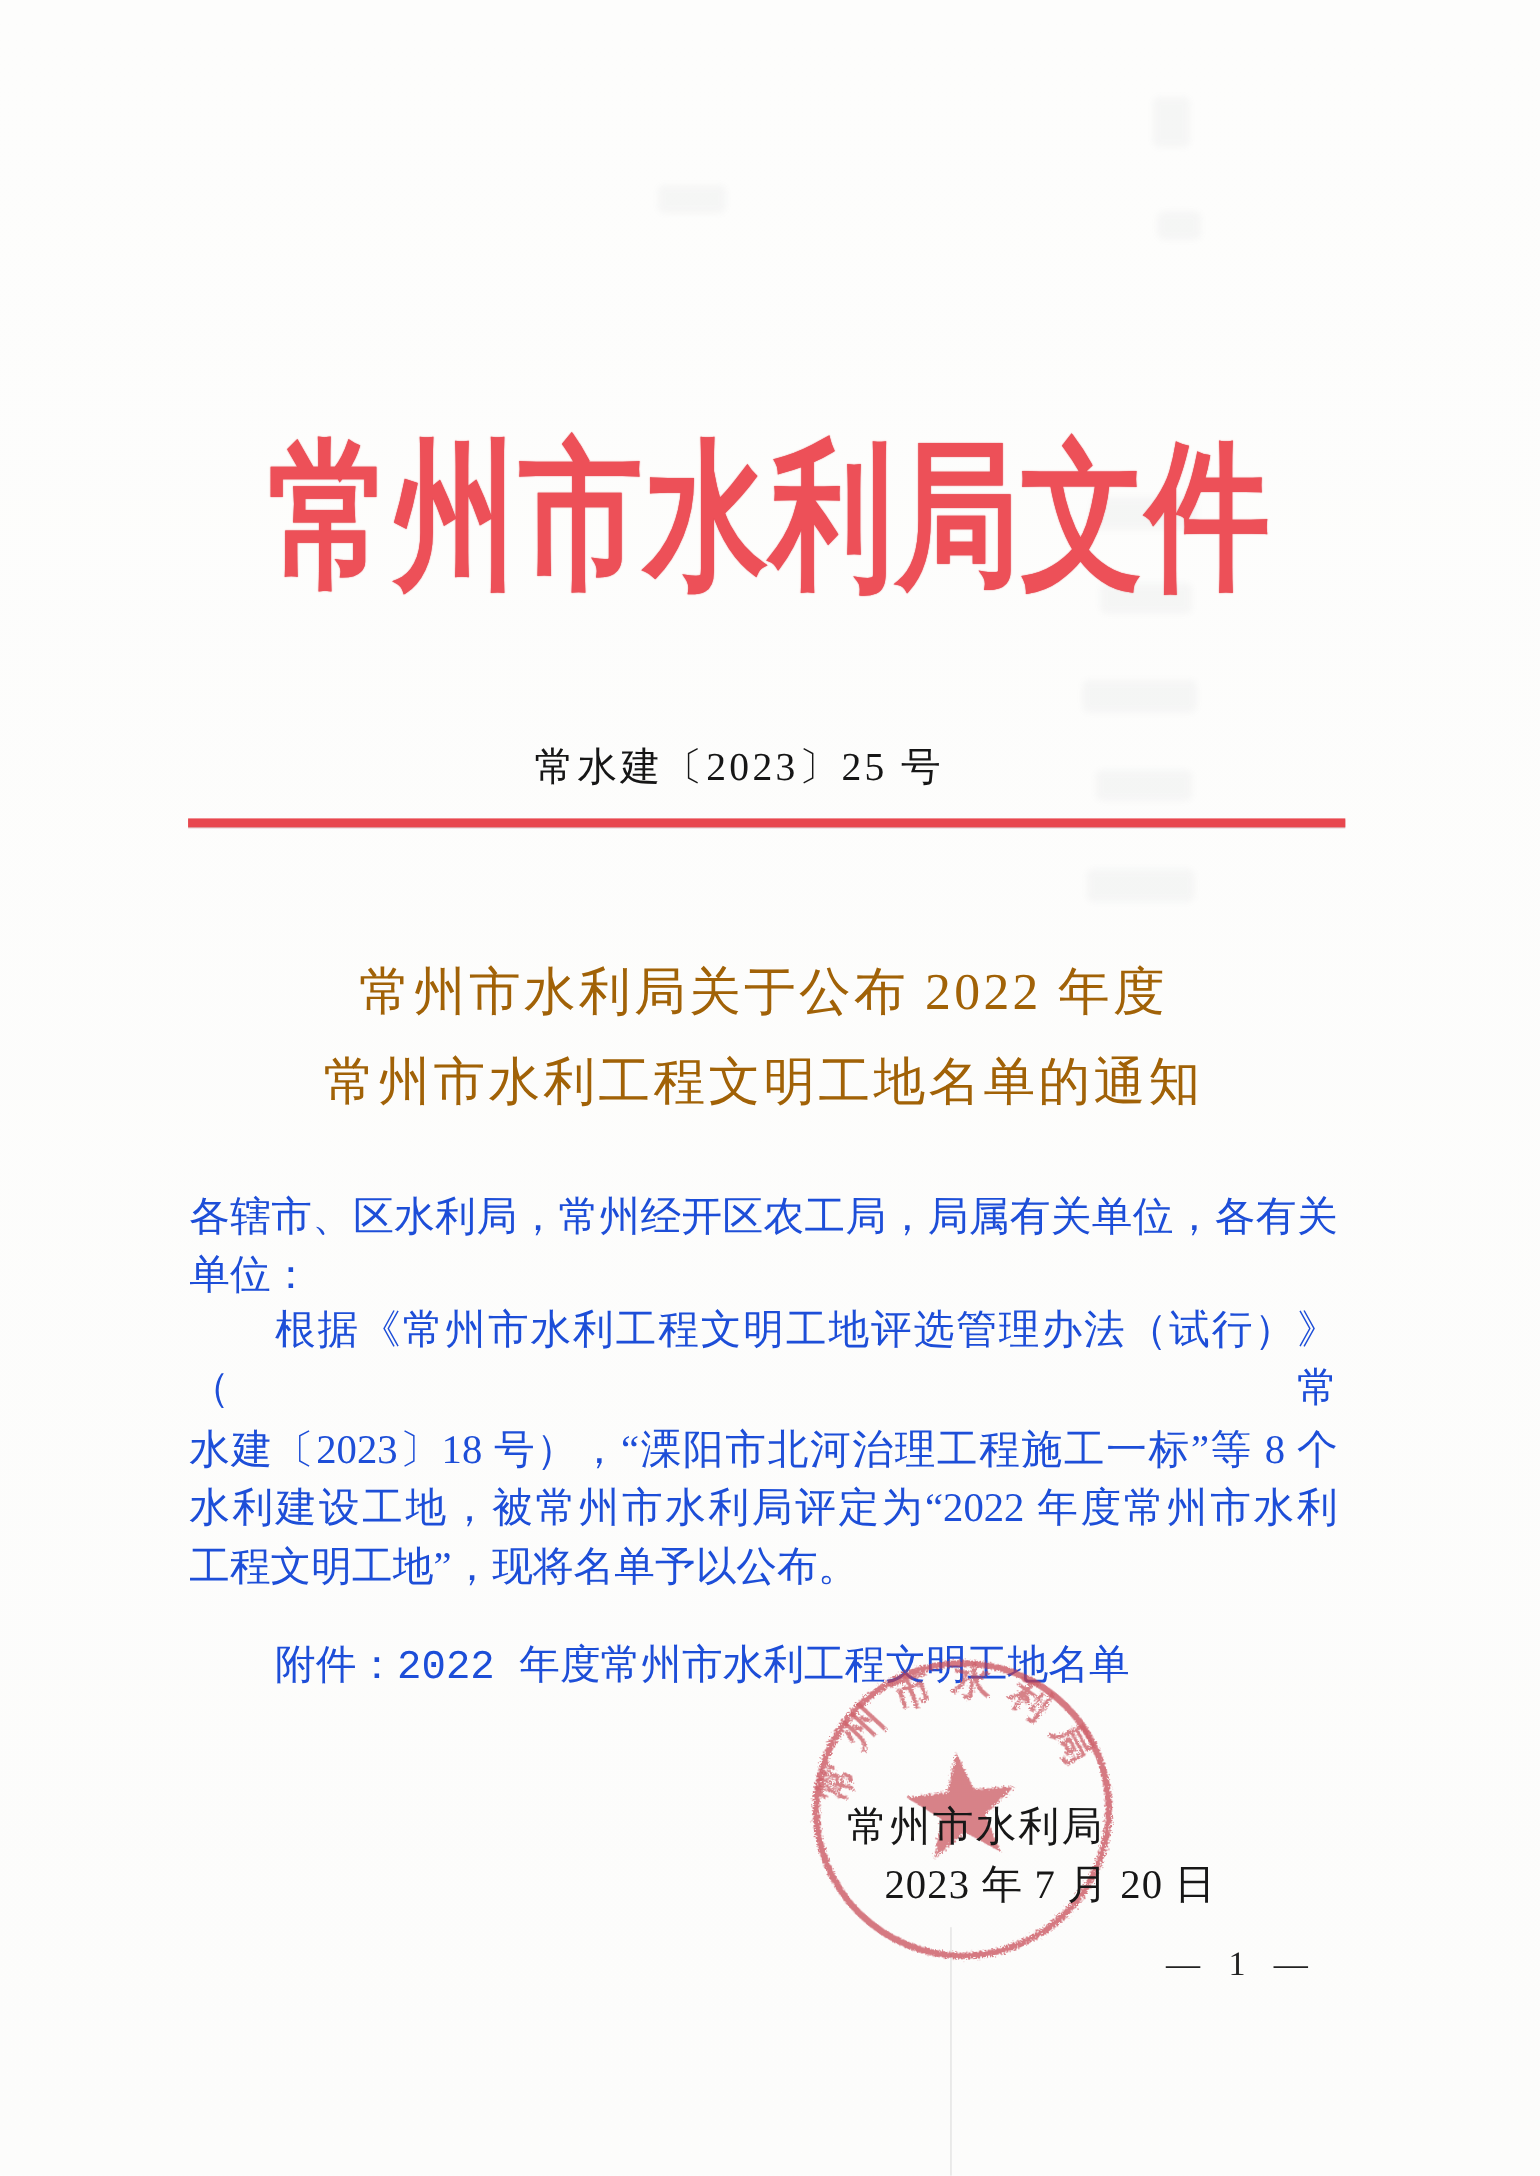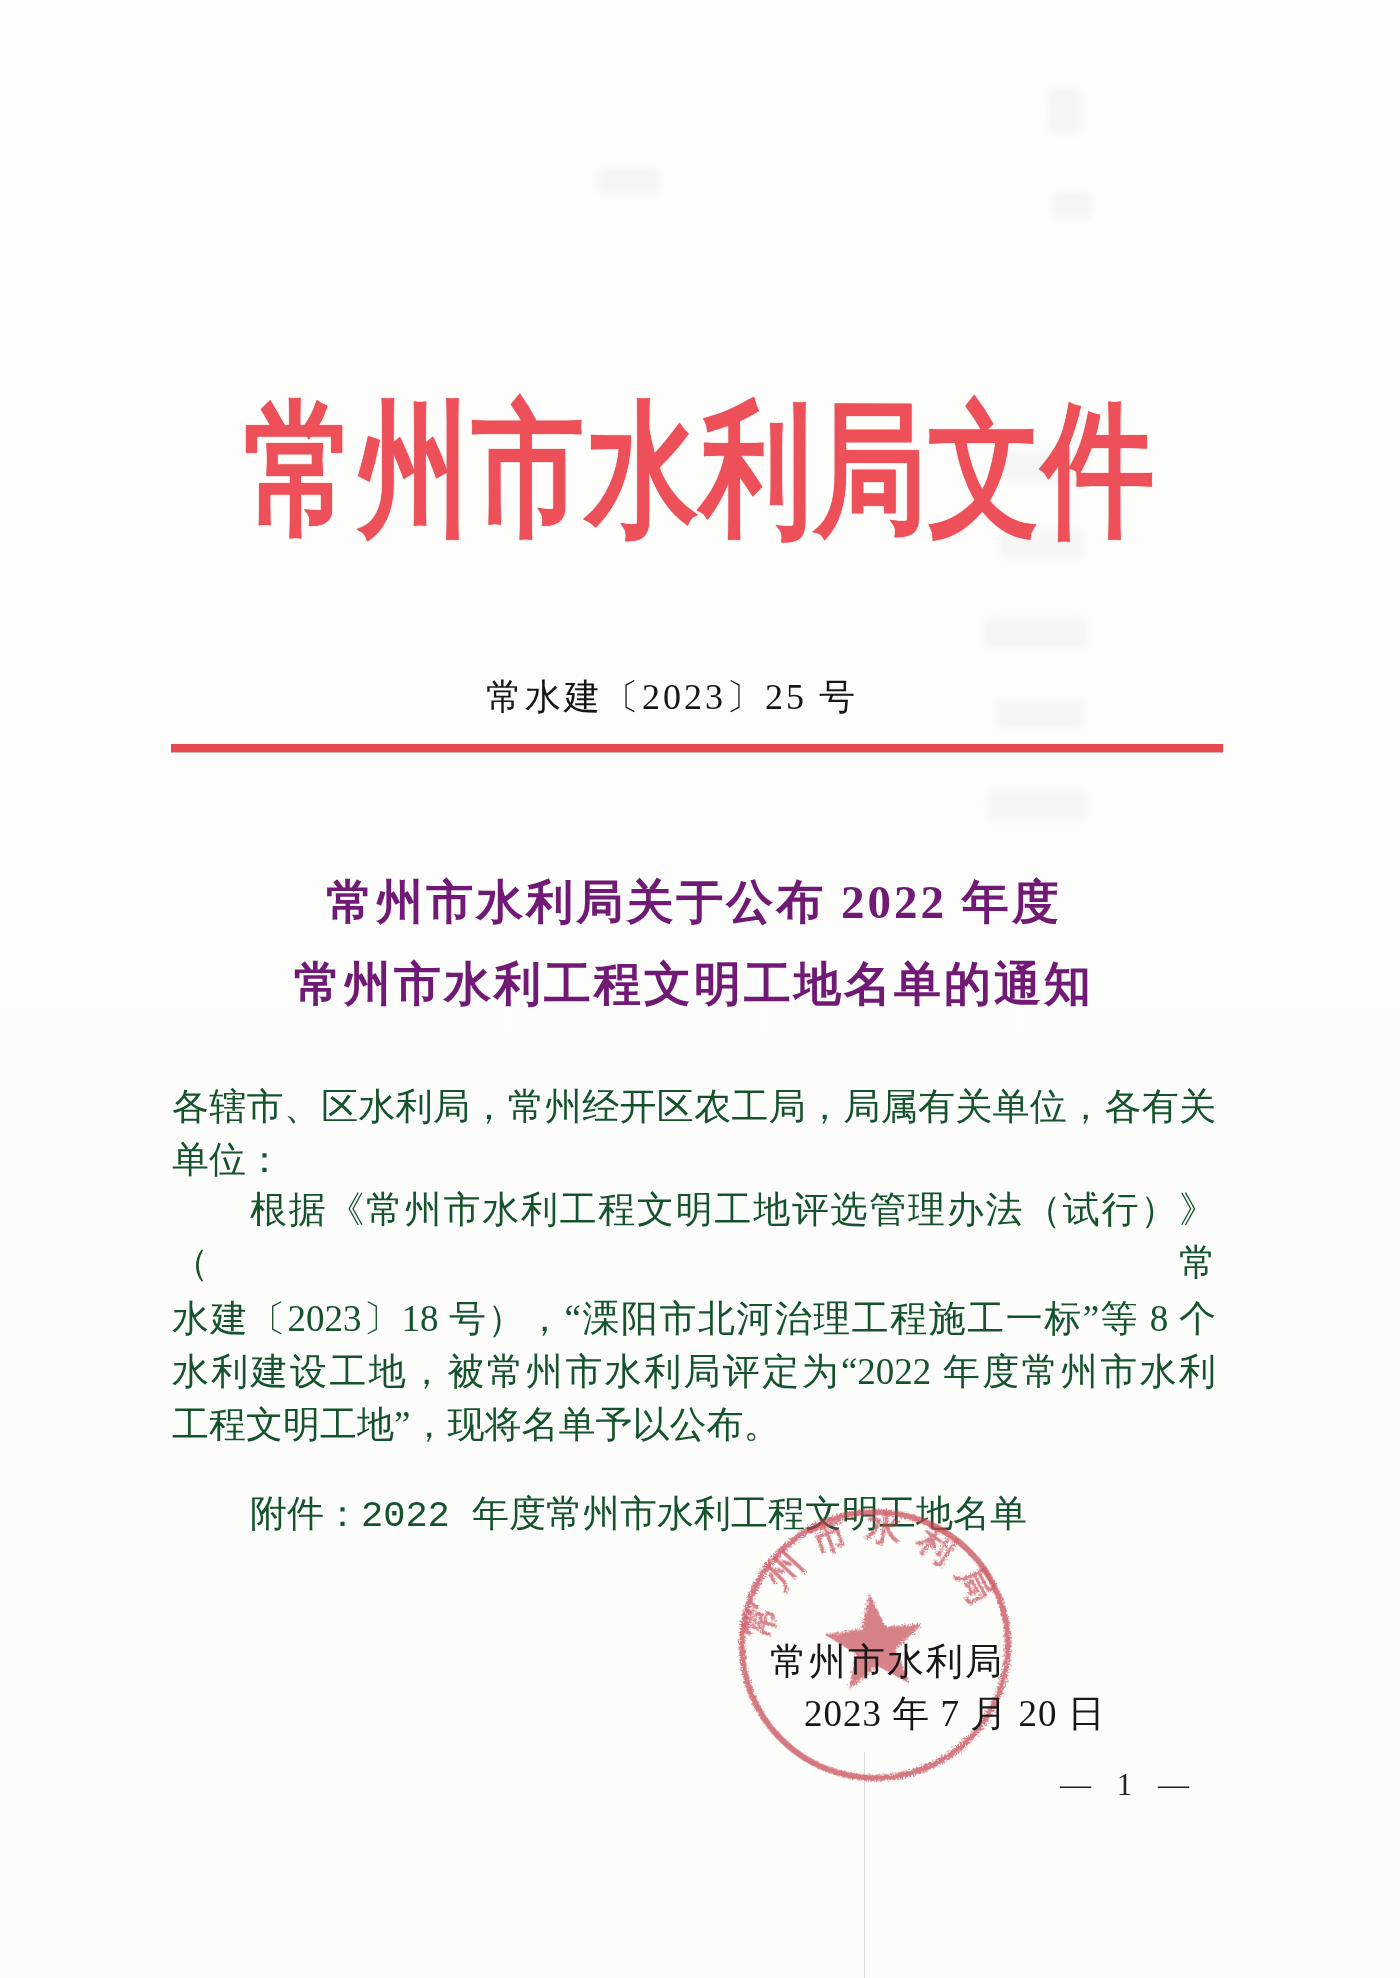--- a/index.html
+++ b/index.html
@@ -44,32 +44,32 @@
     left:171px; top:744px;
     width:1052px; height:8px;
     background:#e8474e;
     box-shadow:0 1px 0 rgba(160,30,40,.35);
   }
 
   
   .doc-title{
     left:172px; top:861px; width:1044px;
     text-align:center;
-    font-weight:bold;
+    font-weight:normal;
     font-size:47px; line-height:82px;
     letter-spacing:3px;
-    color:#701a75;
+    color:#a16207;
     white-space:nowrap;
   }
 
   
   .body-text{
     left:172px; top:1080px; width:1044px;
     font-size:37px; line-height:53px;
-    color:#14532d;
+    color:#1d4ed8;
   }
   .line{ display:block; }
   .just{ text-align:justify; text-align-last:justify; }
   .indent{ text-indent:78px;font-family:Liberation Mono, monospace; }
   .attachment{ margin-top:39px; }
 
   
   .sig-issuer{
     left:770px; top:1642px;
     font-size:37px; line-height:40px; letter-spacing:2px;

